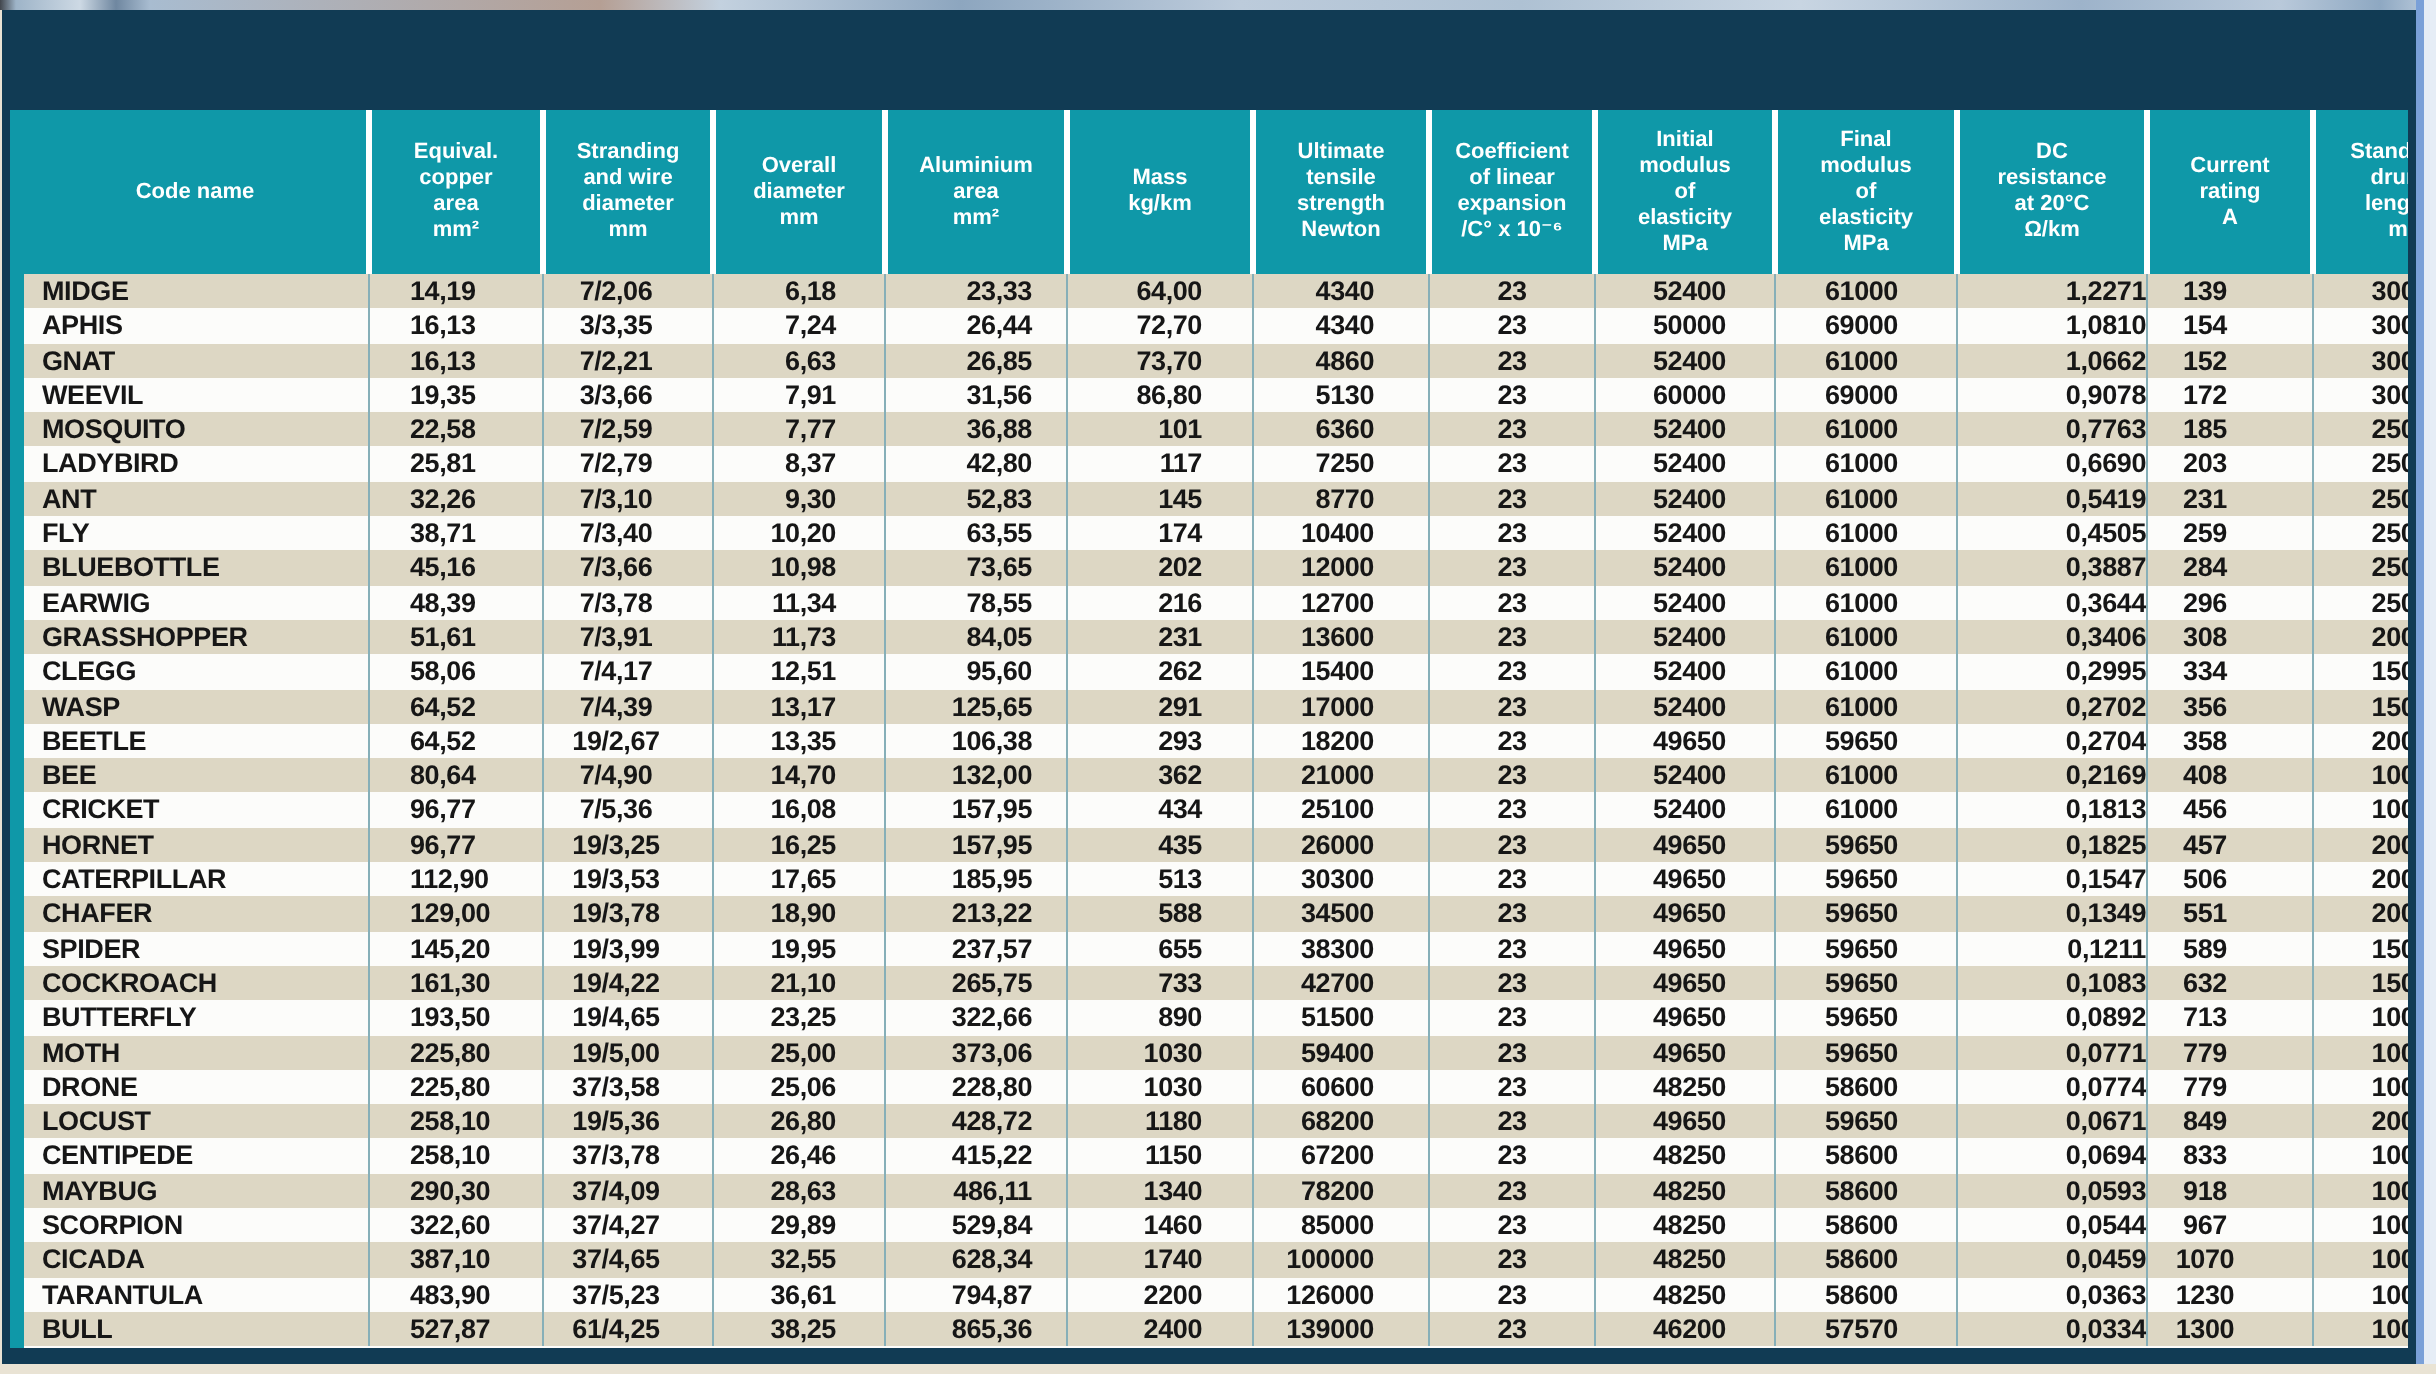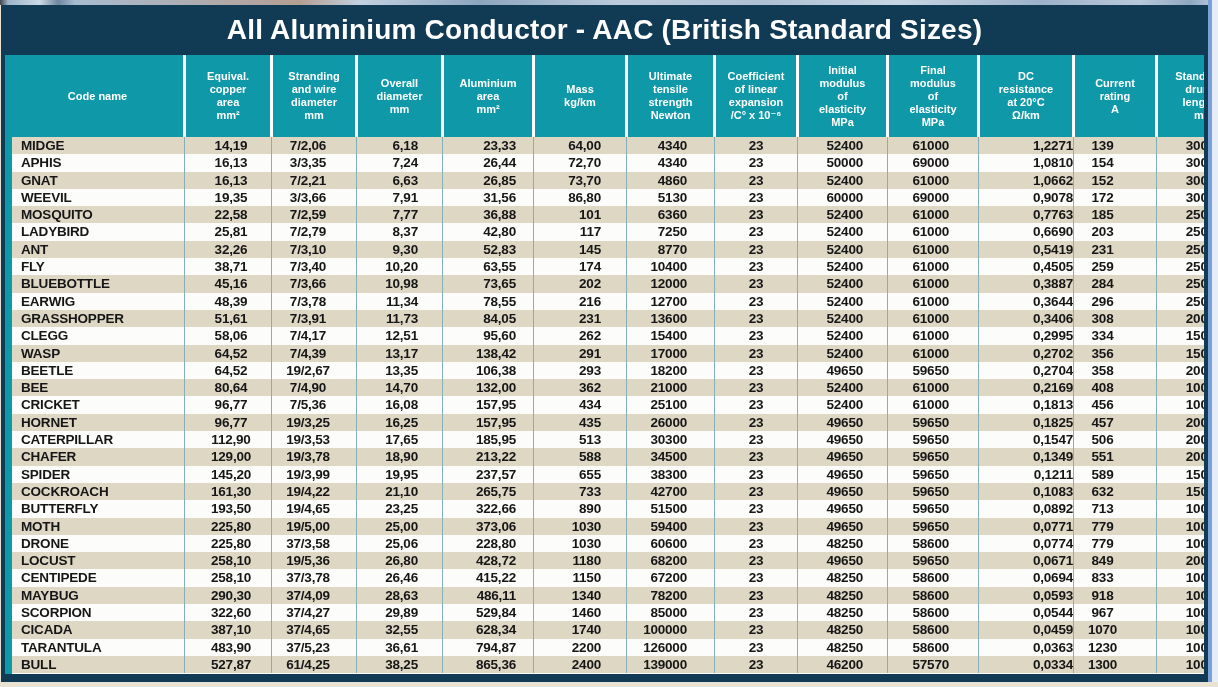--- a/index.html
+++ b/index.html
@@ -59,21 +59,21 @@
   th:nth-child(5), td:nth-child(5){width:88px;}
   th:nth-child(6), td:nth-child(6){width:90px;}
   th:nth-child(7), td:nth-child(7){width:85px;}
   th:nth-child(8), td:nth-child(8){width:80px;}
   th:nth-child(9), td:nth-child(9){width:87px;}
   th:nth-child(10), td:nth-child(10){width:88px;}
   th:nth-child(11), td:nth-child(11){width:92px;}
   th:nth-child(12), td:nth-child(12){width:80px;}
   th:nth-child(13), td:nth-child(13){width:82px;}
   
-  td:nth-child(2){text-align:center;padding-right:14px;padding-left:20px;}
+  td:nth-child(2){text-align:left;padding-right:14px;padding-left:20px;}
   td:nth-child(3){text-align:center;padding-right:12px;}
   td:nth-child(4){text-align:right;padding-right:24px;}
   td:nth-child(5){text-align:right;padding-right:17px;}
   td:nth-child(6){text-align:right;padding-right:25px;}
   td:nth-child(7){text-align:right;padding-right:27px;}
   td:nth-child(8){text-align:center;}
   td:nth-child(9){text-align:right;padding-right:24px;}
   td:nth-child(10){text-align:right;padding-right:29px;}
   td:nth-child(11){text-align:right;}
   td:nth-child(12){text-align:center;padding-right:25px;}
@@ -84,23 +84,20 @@
   .right-edge{
     position:absolute;left:1212px;top:0;width:6px;height:682px;background:#e6edf6;
   }
 </style>
 </head>
 <body>
 
 <div class="top-sliver"></div>
 
 <div class="frame">
-  <div class="title-bar">
-    <span class="title">All Aluminium Conductor - AAC (British Standard Sizes)</span>
-  </div>
   <div class="left-strip"></div>
   <div class="table-wrap">
     <table>
       <thead>
         <tr>
             <th>Code name</th>
             <th>Equival.
 copper
 area
 mm²</th>
@@ -326,21 +323,21 @@
             <td>61000</td>
             <td>0,2995</td>
             <td>334</td>
             <td>1500</td>
           </tr>
           <tr>
             <td>WASP</td>
             <td>64,52</td>
             <td>7/4,39</td>
             <td>13,17</td>
-            <td>138,42</td>
+            <td>125,65</td>
             <td>291</td>
             <td>17000</td>
             <td>23</td>
             <td>52400</td>
             <td>61000</td>
             <td>0,2702</td>
             <td>356</td>
             <td>1500</td>
           </tr>
           <tr>

